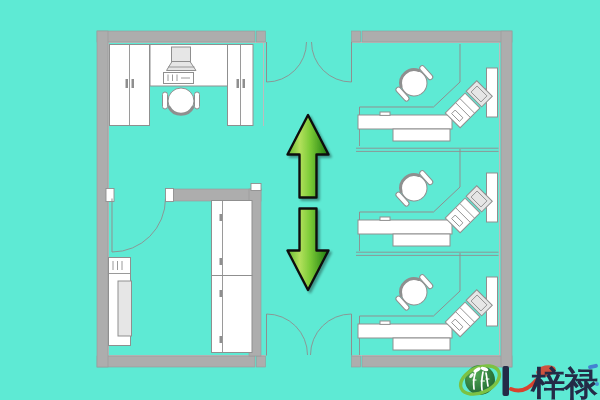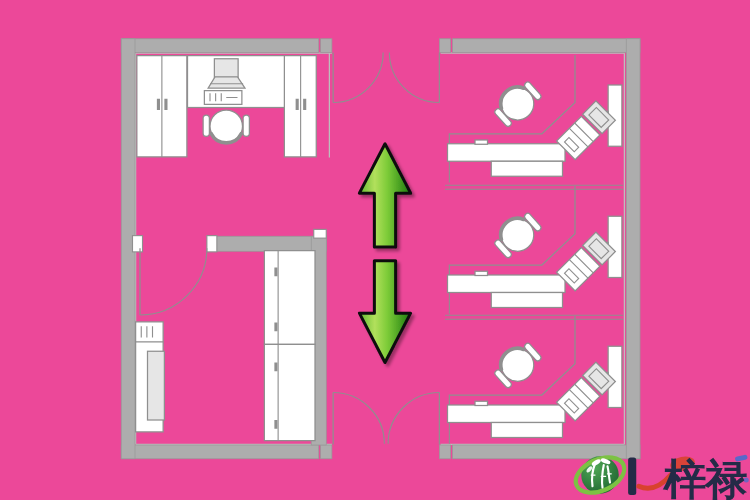--- a/index.html
+++ b/index.html
@@ -1,17 +1,17 @@
 <!DOCTYPE html>
 <html style="--wall: #adadad; --wall-edge: #989898; --line: #8f8f8f; --line-light: #bdbdbd; --fill-light: #e6e6e6; --arrow-outline: #0e0e0e; --arrow-green-light: #b2e05c; --arrow-green-mid: #63b932; --arrow-green-mid2: #7ccb37; --arrow-green-dark: #1c7a10; --logo-green-light: #4fa854; --logo-green-dark: #1b5e2f; --logo-ring: #7cc243; --brand-text: #242b47; --accent-red: #d8422e; --accent-blue: #3f6fd1;"><head>
 <meta charset="utf-8">
 <style>
   html,body { margin:0; padding:0; background:#ffffff; }
   #canvas {
-    position:relative; width:600px; height:400px; background:#ec4899;
+    position:relative; width:600px; height:400px; background:#5eead4;
     font-family:"Liberation Sans", sans-serif; overflow:hidden;
   }
   svg { display:block; }
   .wall       { fill:var(--wall); stroke:var(--wall-edge); stroke-width:.6; }
   .cap        { fill:#ffffff; stroke:var(--line); stroke-width:.9; }
   .furn       { fill:#ffffff; stroke:var(--line); stroke-width:1; }
   .furn-light { fill:var(--fill-light); stroke:var(--line); stroke-width:1; }
   .ln         { stroke:var(--line); stroke-width:1; fill:none; }
   .ln-thin    { stroke:var(--line); stroke-width:.9; fill:none; }
   .ln-light   { stroke:var(--line-light); stroke-width:1; fill:none; }

